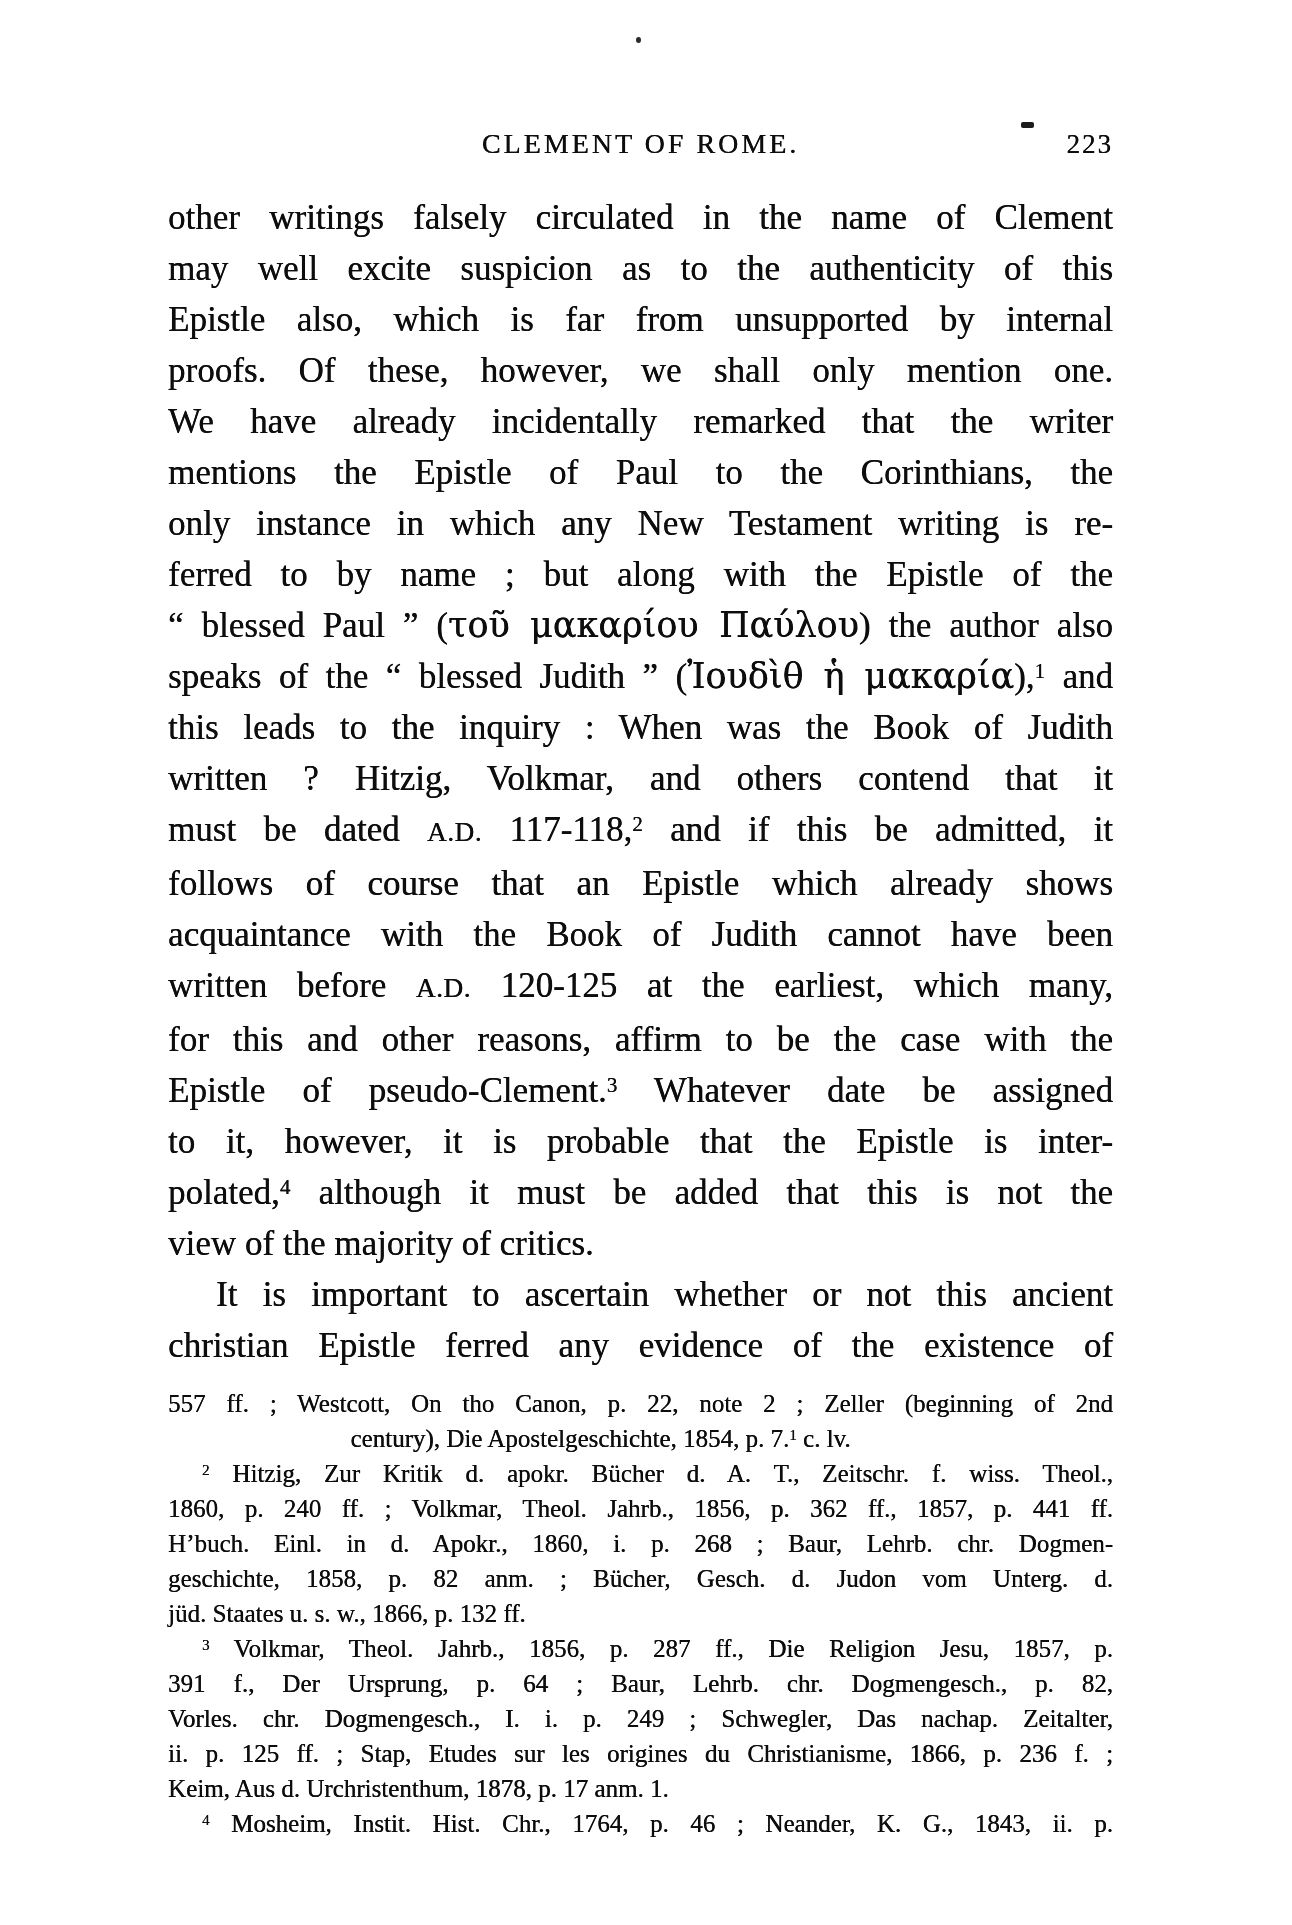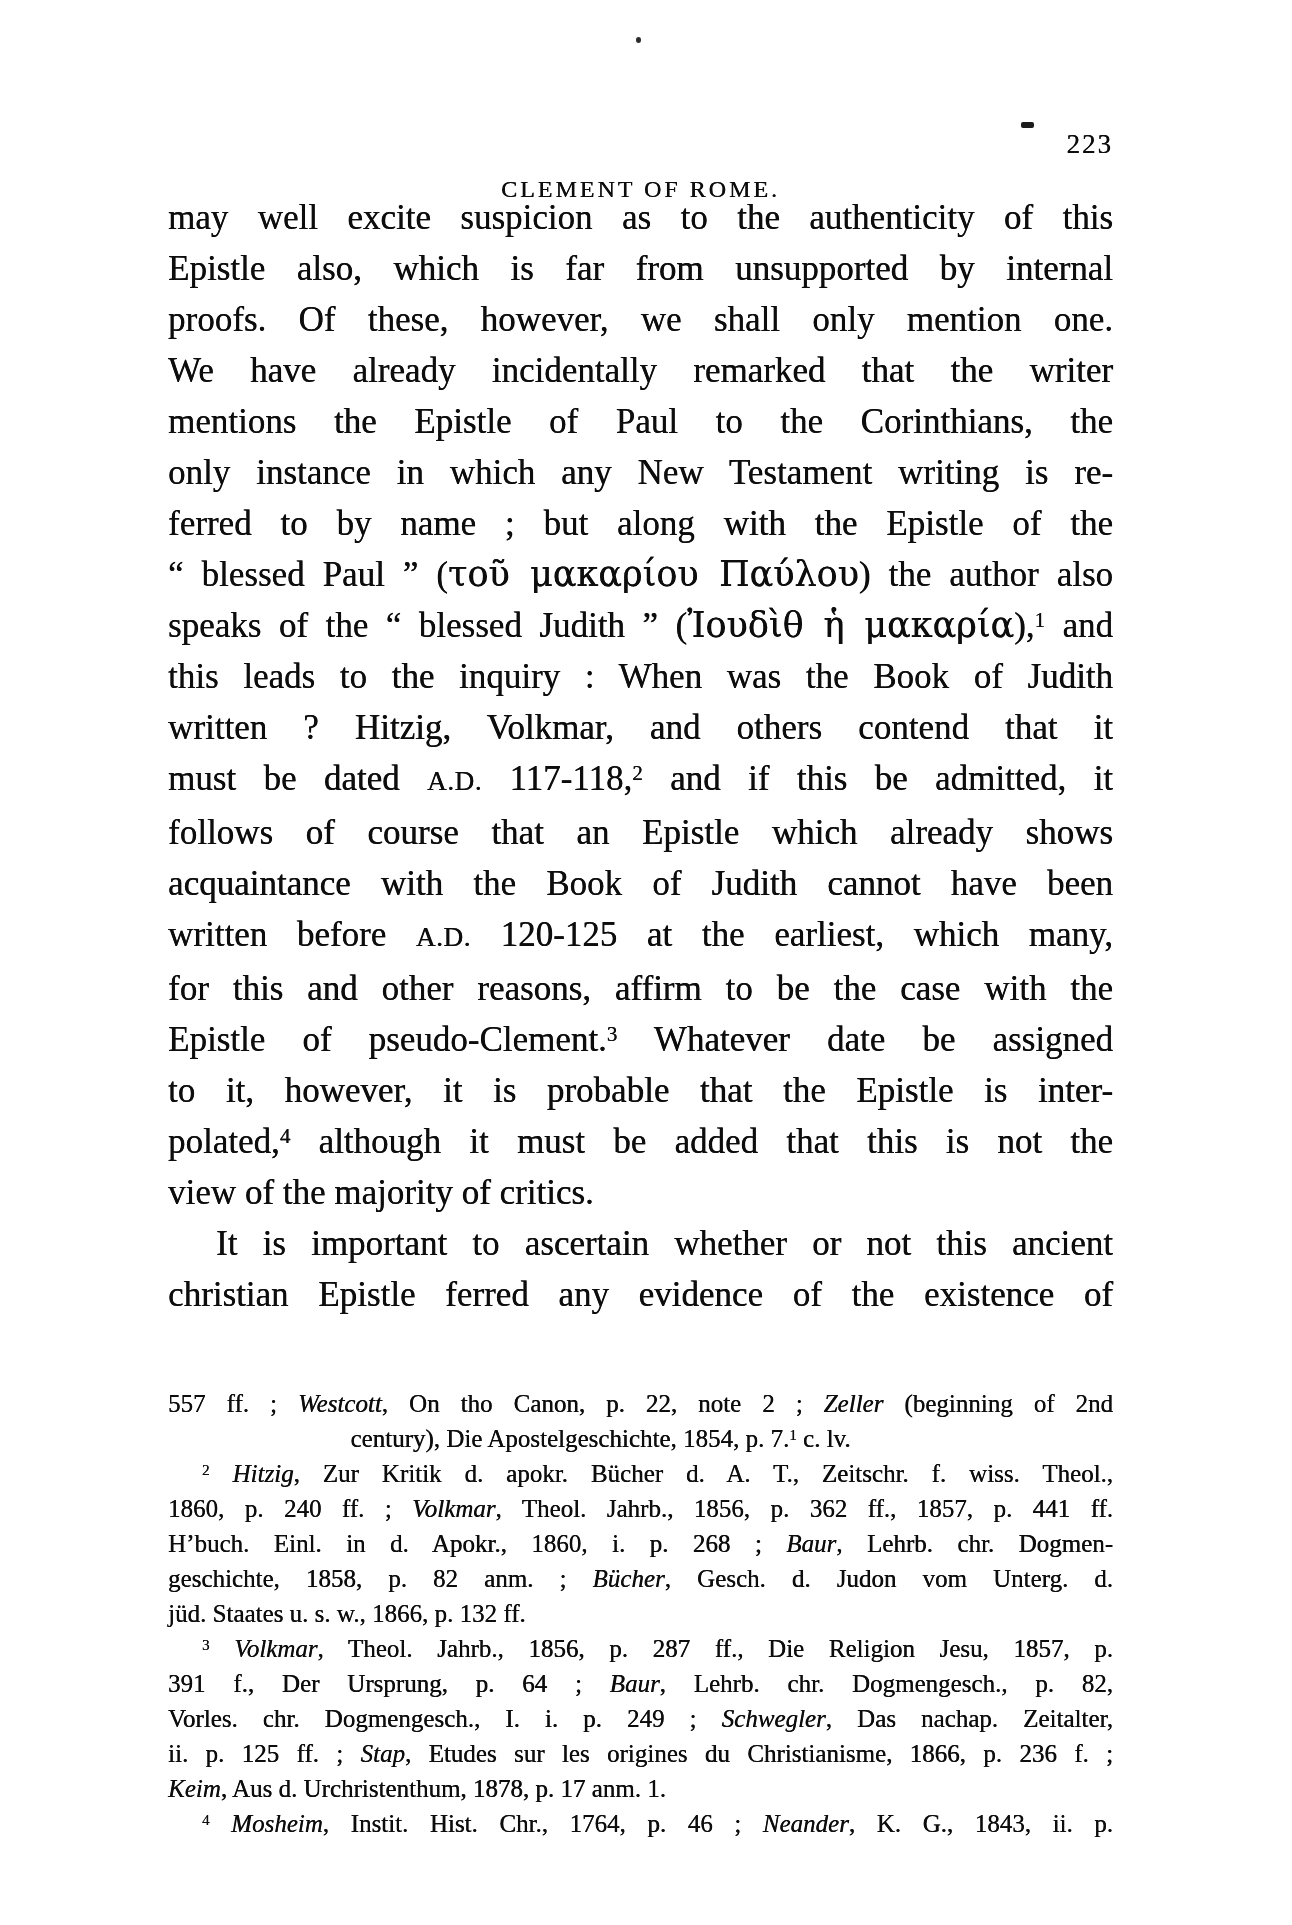--- a/index.html
+++ b/index.html
@@ -14,24 +14,23 @@
     text-shadow: 0.35px 0 currentColor; 
     overflow: hidden;
   }
   .running-header {
     position: absolute;
     top: 128px; left: 168px; width: 945px; height: 42px;
   }
   .page-title {
     display: block;
     text-align: center;
-    font-size: 24px;
+    font-size: 28px;
     letter-spacing: 3px;
     white-space: nowrap;
-    margin-top: 48px;
   }
   .page-number {
     position: absolute;
     right: 0; top: 1px;
     font-size: 27px;
     letter-spacing: 2px;
   }
   .body-text {
     position: absolute;
     top: 192px; left: 168px; width: 945px;
@@ -54,21 +53,21 @@
   .footnotes .line.ind { text-indent: 34px; }
   .line.split {
     display: flex;
     justify-content: center;
     text-align-last: left;
   }
   .line.split .right-part { padding-right: 80px; }
   .greek {
     font-family: "DejaVu Serif", serif;
   }
-  .i { font-style: italic; }
+  .i { }
   .sc { font-size: 0.78em; letter-spacing: 0.5px; }
   .sup {
     font-size: 0.6em;
     position: relative;
     top: -0.5em;
     line-height: 0;
   }
   
   .speck-a {
     position: absolute; left: 1021px; top: 122px;
@@ -85,20 +84,21 @@
 <div class="page">
   <div class="speck-b"></div>
   <div class="speck-a"></div>
 
   <div class="running-header">
     <span class="page-title">CLEMENT OF ROME.</span>
     <span class="page-number">223</span>
   </div>
 
   <div class="body-text">
+      <div class="line"><span>other writings falsely circulated in the name of Clement</span></div>
       <div class="line"><span>may well excite suspicion as to the authenticity of this</span></div>
       <div class="line"><span>Epistle also, which is far from unsupported by internal</span></div>
       <div class="line"><span>proofs.  Of these, however, we shall only mention one.</span></div>
       <div class="line"><span>We have already incidentally remarked that the writer</span></div>
       <div class="line"><span>mentions the Epistle of Paul to the Corinthians, the</span></div>
       <div class="line"><span>only instance in which any New Testament writing is re-</span></div>
       <div class="line"><span>ferred to by name ; but along with the Epistle of the</span></div>
       <div class="line"><span>“ blessed Paul ” (</span><span class="greek">τοῦ μακαρίου Παύλου</span><span>) the author also</span></div>
       <div class="line"><span>speaks of the “ blessed Judith ” (</span><span class="greek">Ἰουδὶθ ἡ μακαρία</span><span>),</span><span class="sup">1</span><span> and</span></div>
       <div class="line"><span>this leads to the inquiry : When was the Book of Judith</span></div>

